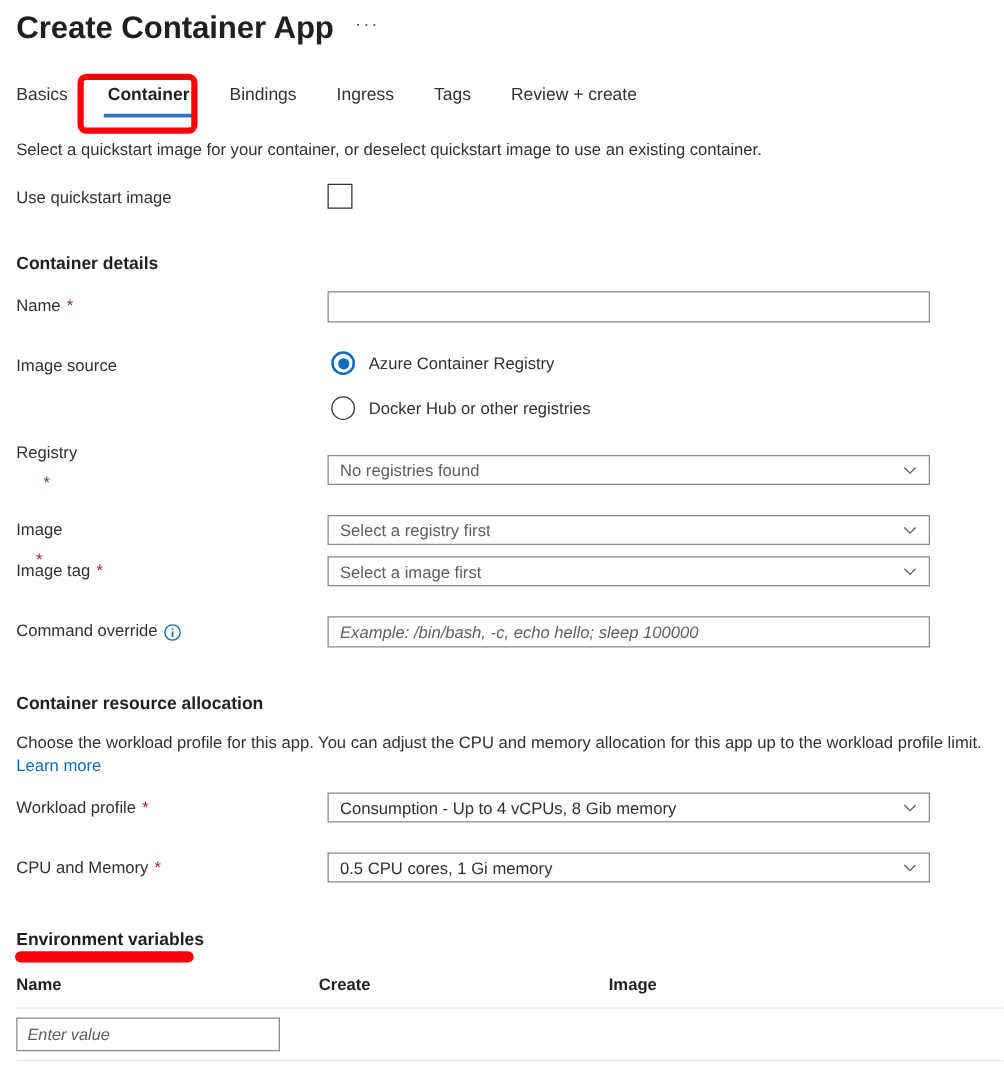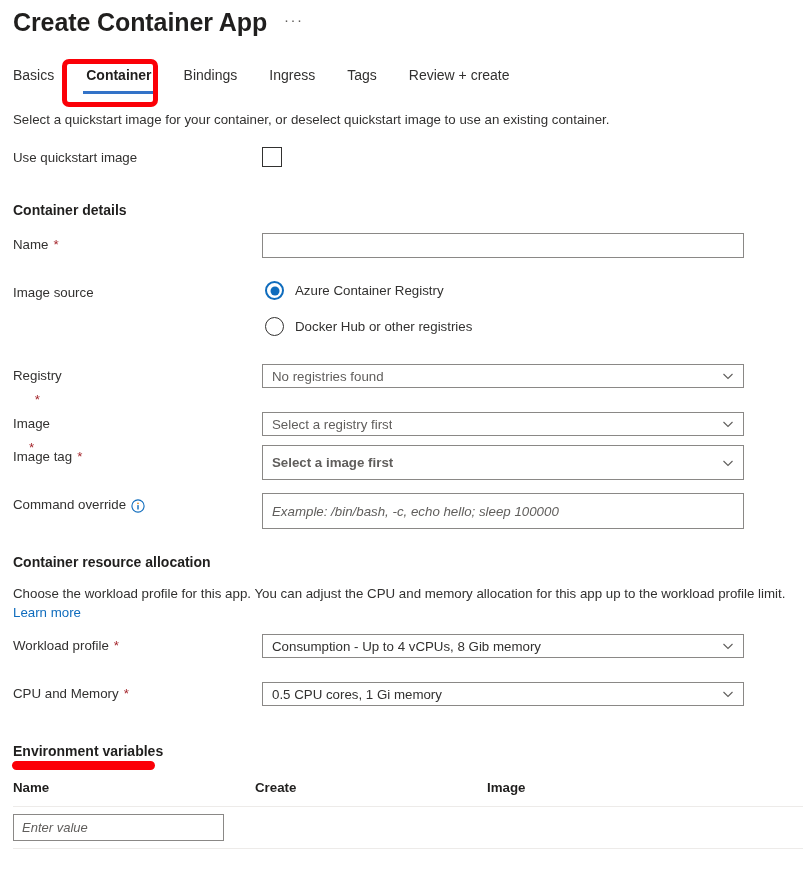--- a/index.html
+++ b/index.html
@@ -314,21 +314,21 @@
   <div class="radio-row" style="left:265px; top:281px;">
     <div class="radio checked"></div>
     <div class="radio-label">Azure Container Registry</div>
   </div>
 
   <div class="radio-row" style="left:265px; top:317px;">
     <div class="radio"></div>
     <div class="radio-label">Docker Hub or other registries</div>
   </div>
 
-  <div class="field-label" style="top:366px;flex-direction:column;">
+  <div class="field-label" style="top:352px;flex-direction:column;">
     <span>Registry</span>
     <span class="req">*</span>
   </div>
   <div class="dropdown" style="left:262px; top:364px; width:482px; height:24px;">
     <span class="dd-text placeholder">No registries found</span>
     <svg class="chev" viewBox="0 0 12 12">
       <path d="M1.5 4 L6 8.5 L10.5 4" fill="none" stroke="#605e5c" stroke-width="1.1"></path>
     </svg>
   </div>
 
@@ -340,38 +340,38 @@
     <span class="dd-text placeholder">Select a registry first</span>
     <svg class="chev" viewBox="0 0 12 12">
       <path d="M1.5 4 L6 8.5 L10.5 4" fill="none" stroke="#605e5c" stroke-width="1.1"></path>
     </svg>
   </div>
 
   <div class="field-label" style="top:447px;">
     <span>Image tag</span>
     <span class="req">*</span>
   </div>
-  <div class="dropdown" style="left:262px; top:445px; width:482px; height:35px;font-weight:bold;">
+  <div class="dropdown" style="left:262px; top:445px; width:482px; height:24px;">
     <span class="dd-text placeholder">Select a image first</span>
     <svg class="chev" viewBox="0 0 12 12">
       <path d="M1.5 4 L6 8.5 L10.5 4" fill="none" stroke="#605e5c" stroke-width="1.1"></path>
     </svg>
   </div>
 
   <div class="field-label" style="top:495px;">
     <span>Command override</span>
     <span class="info-icon">
       <svg viewBox="0 0 14 14" width="14" height="14">
         <circle cx="7" cy="7" r="6.1" fill="none" stroke="#0f6cbd" stroke-width="1.1"></circle>
         <circle cx="7" cy="4.3" r="0.85" fill="#d8841c"></circle>
         <rect x="6.3" y="6.1" width="1.4" height="4.4" fill="#0f6cbd"></rect>
       </svg>
     </span>
   </div>
-  <input class="textbox" style="left: 262px; top: 493px; width: 482px; height: 36px; font-style: italic;" placeholder="Example: /bin/bash, -c, echo hello; sleep 100000">
+  <input class="textbox" style="left: 262px; top: 493px; width: 482px; height: 25px; font-style: italic;" placeholder="Example: /bin/bash, -c, echo hello; sleep 100000">
 
   <div class="section-head" style="left:13px; top:553px;">Container resource allocation</div>
 
   <div class="desc" style="left:13px; top:584px; width:793px;">
     <span>Choose the workload profile for this app. You can adjust the CPU and memory allocation for this app up to the workload profile limit.</span>
     <span class="link">Learn more</span>
   </div>
 
   <div class="field-label" style="top:636px;">
     <span>Workload profile</span>

